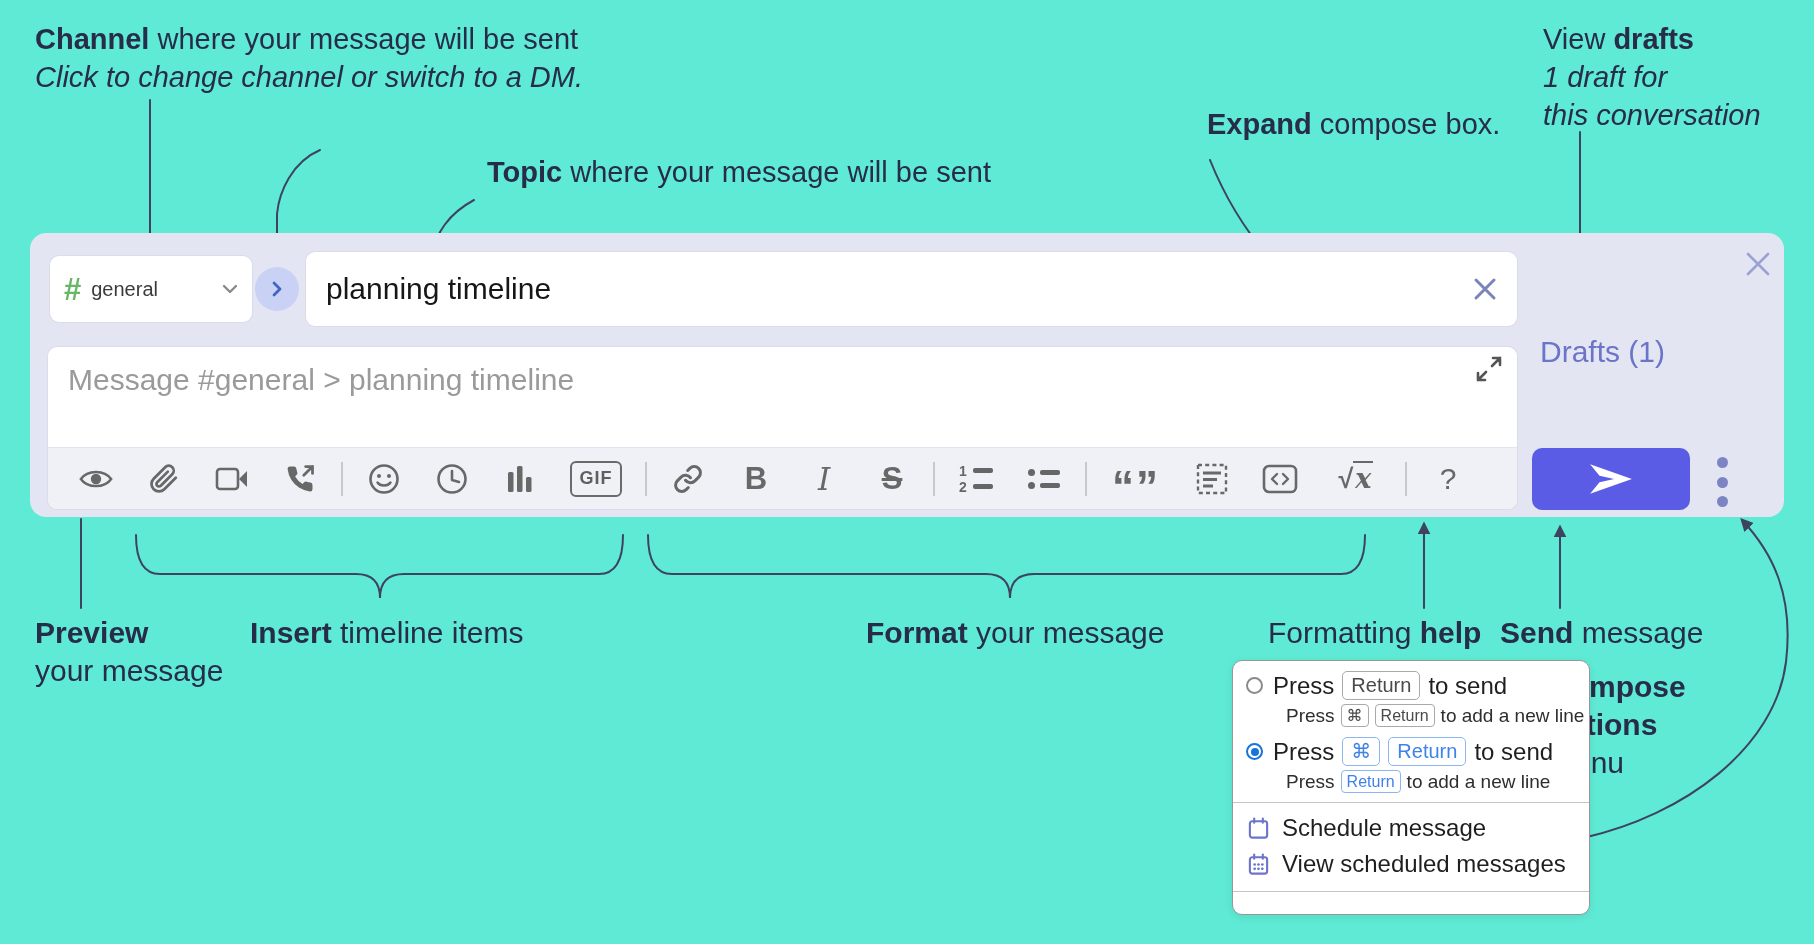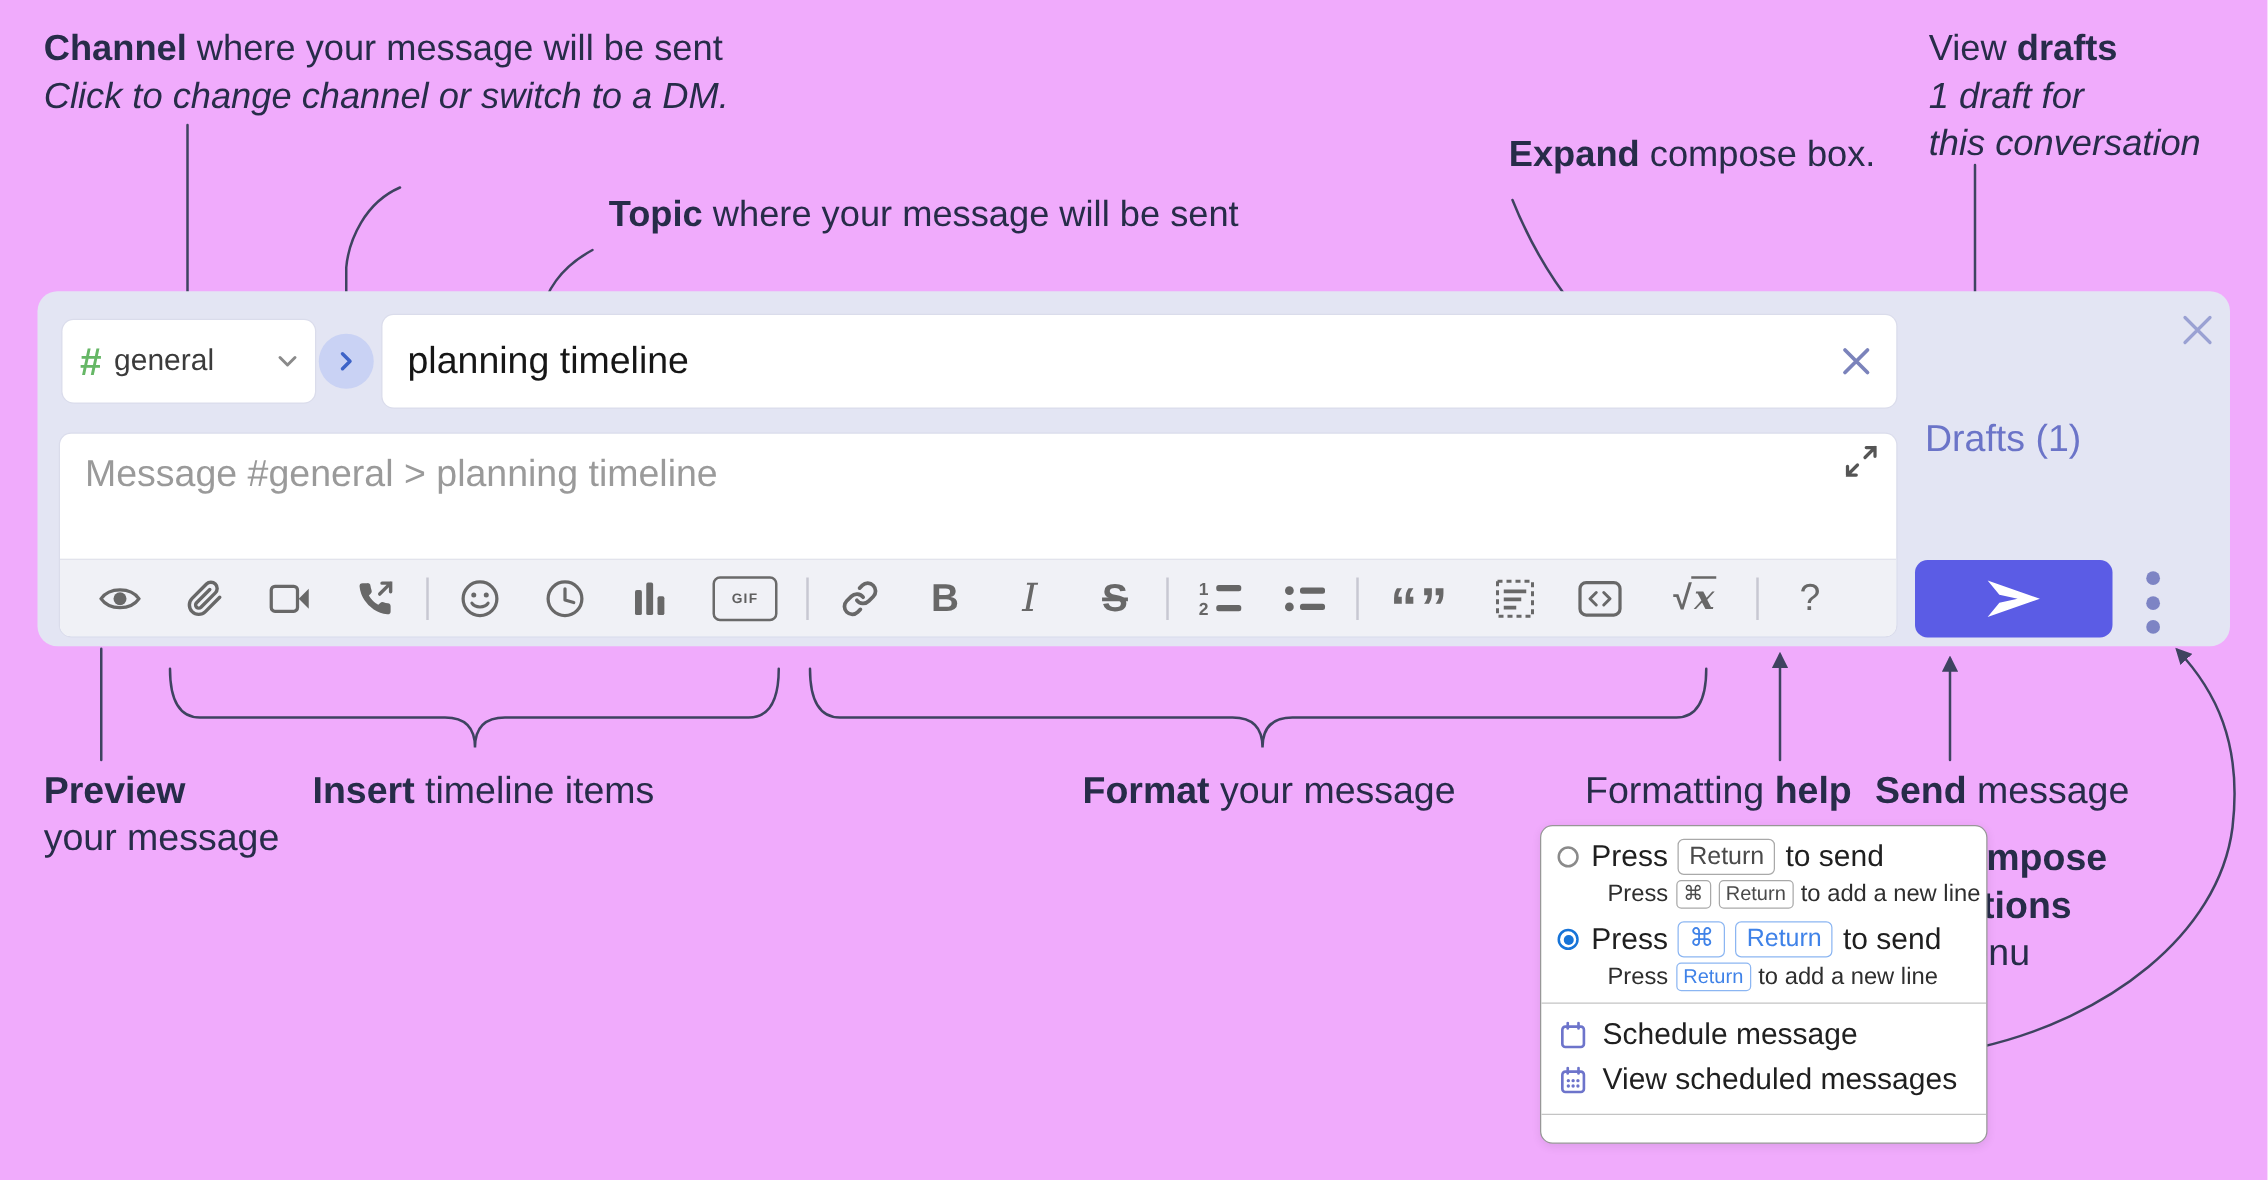--- a/index.html
+++ b/index.html
@@ -1,30 +1,30 @@
 <!DOCTYPE html>
 <html><head>
 <meta charset="utf-8">
 <style>
   html,body{margin:0;padding:0;background:#fff;}
-  #canvas{position:relative;width:1814px;height:944px;background:#f0abfc;overflow:hidden;
+  #canvas{position:relative;width:1814px;height:944px;background:#5eead4;overflow:hidden;
           font-family:"Liberation Sans",sans-serif;color:#272c49;}
   svg{display:block;}
   
   .ann{position:absolute;font-size:29px;line-height:38px;color:#272c49;white-space:nowrap;}
   .ann b{font-weight:700;}
   .it{font-style:italic;}
   
   .compose{position:absolute;left:30px;top:233px;width:1754px;height:284px;
            background:#e3e5f3;border-radius:16px;}
   .chan-sel{position:absolute;left:20px;top:23px;width:202px;height:66px;background:#fff;
             border-radius:9px;display:flex;align-items:center;padding:0 14px;box-sizing:border-box;
             gap:10px;box-shadow:0 0 0 1px rgba(80,80,120,.06);cursor:pointer;}
   .hash{color:#66b766;font-size:31px;font-weight:700;line-height:1;}
-  .chan-label{font-size:24px;color:#3b3b3b;flex:1;}
+  .chan-label{font-size:20px;color:#3b3b3b;flex:1;}
   .goto-circle{position:absolute;left:225px;top:34px;width:44px;height:44px;border-radius:50%;
                background:#c9d2f4;display:flex;align-items:center;justify-content:center;cursor:pointer;}
   .topic-input{position:absolute;left:276px;top:19px;width:1211px;height:74px;background:#fff;
                border-radius:9px;display:flex;align-items:center;padding:0 18px 0 20px;
                box-sizing:border-box;box-shadow:0 0 0 1px rgba(80,80,120,.06);}
   .topic-text{font-size:30px;color:#161616;flex:1;}
   .close-x{position:absolute;left:1712px;top:15px;width:32px;height:32px;cursor:pointer;}
   .msgbox{position:absolute;left:18px;top:114px;width:1469px;height:162px;background:#fff;
           border-radius:9px;overflow:hidden;box-shadow:0 0 0 1px rgba(80,80,120,.06);}
   .msg-area{position:relative;height:100px;}
@@ -35,21 +35,21 @@
            box-sizing:border-box;}
   .tbi{width:36px;height:40px;display:flex;align-items:center;justify-content:center;
        margin:0 16px;cursor:pointer;flex:none;color:#686868;}
   .tbd{width:2px;height:34px;background:#c7c8d2;margin:0 7px;flex:none;}
   .tb-b{font-size:31px;font-weight:800;color:#686868;}
   .tb-i{font-size:31px;font-style:italic;font-family:"DejaVu Serif",serif;color:#686868;}
   .tb-s{font-size:31px;font-weight:700;color:#686868;text-decoration:line-through;}
   .tb-q{font-size:44px;font-weight:700;color:#686868;line-height:20px;letter-spacing:2px;padding-top:16px;}
   .tb-help{font-size:30px;color:#686868;}
   .gifbox{border:2.5px solid #6a6a6a;border-radius:6px;width:52px;height:32px;display:flex;
-          align-items:center;justify-content:center;font-size:11px;font-weight:700;color:#5f5f5f;
+          align-items:center;justify-content:center;font-size:18px;font-weight:700;color:#5f5f5f;
           letter-spacing:1px;}
   .tb-math{font-size:27px;color:#686868;font-weight:600;}
   .tb-math i{font-family:"DejaVu Serif",serif;border-top:2.5px solid #686868;padding:0 2px;}
   .listic{display:flex;flex-direction:column;gap:6px;}
   .listic .row{display:flex;align-items:center;gap:5px;}
   .listic .num{font-size:14px;font-weight:700;color:#666;width:9px;line-height:10px;}
   .listic .dot{width:7px;height:7px;border-radius:50%;background:#666;}
   .listic .bar{width:20px;height:5px;border-radius:2px;background:#666;}
   .drafts-link{position:absolute;left:1510px;top:102px;font-size:30px;color:#6b74c8;cursor:pointer;}
   .send-btn{position:absolute;left:1502px;top:215px;width:158px;height:62px;border-radius:10px;

